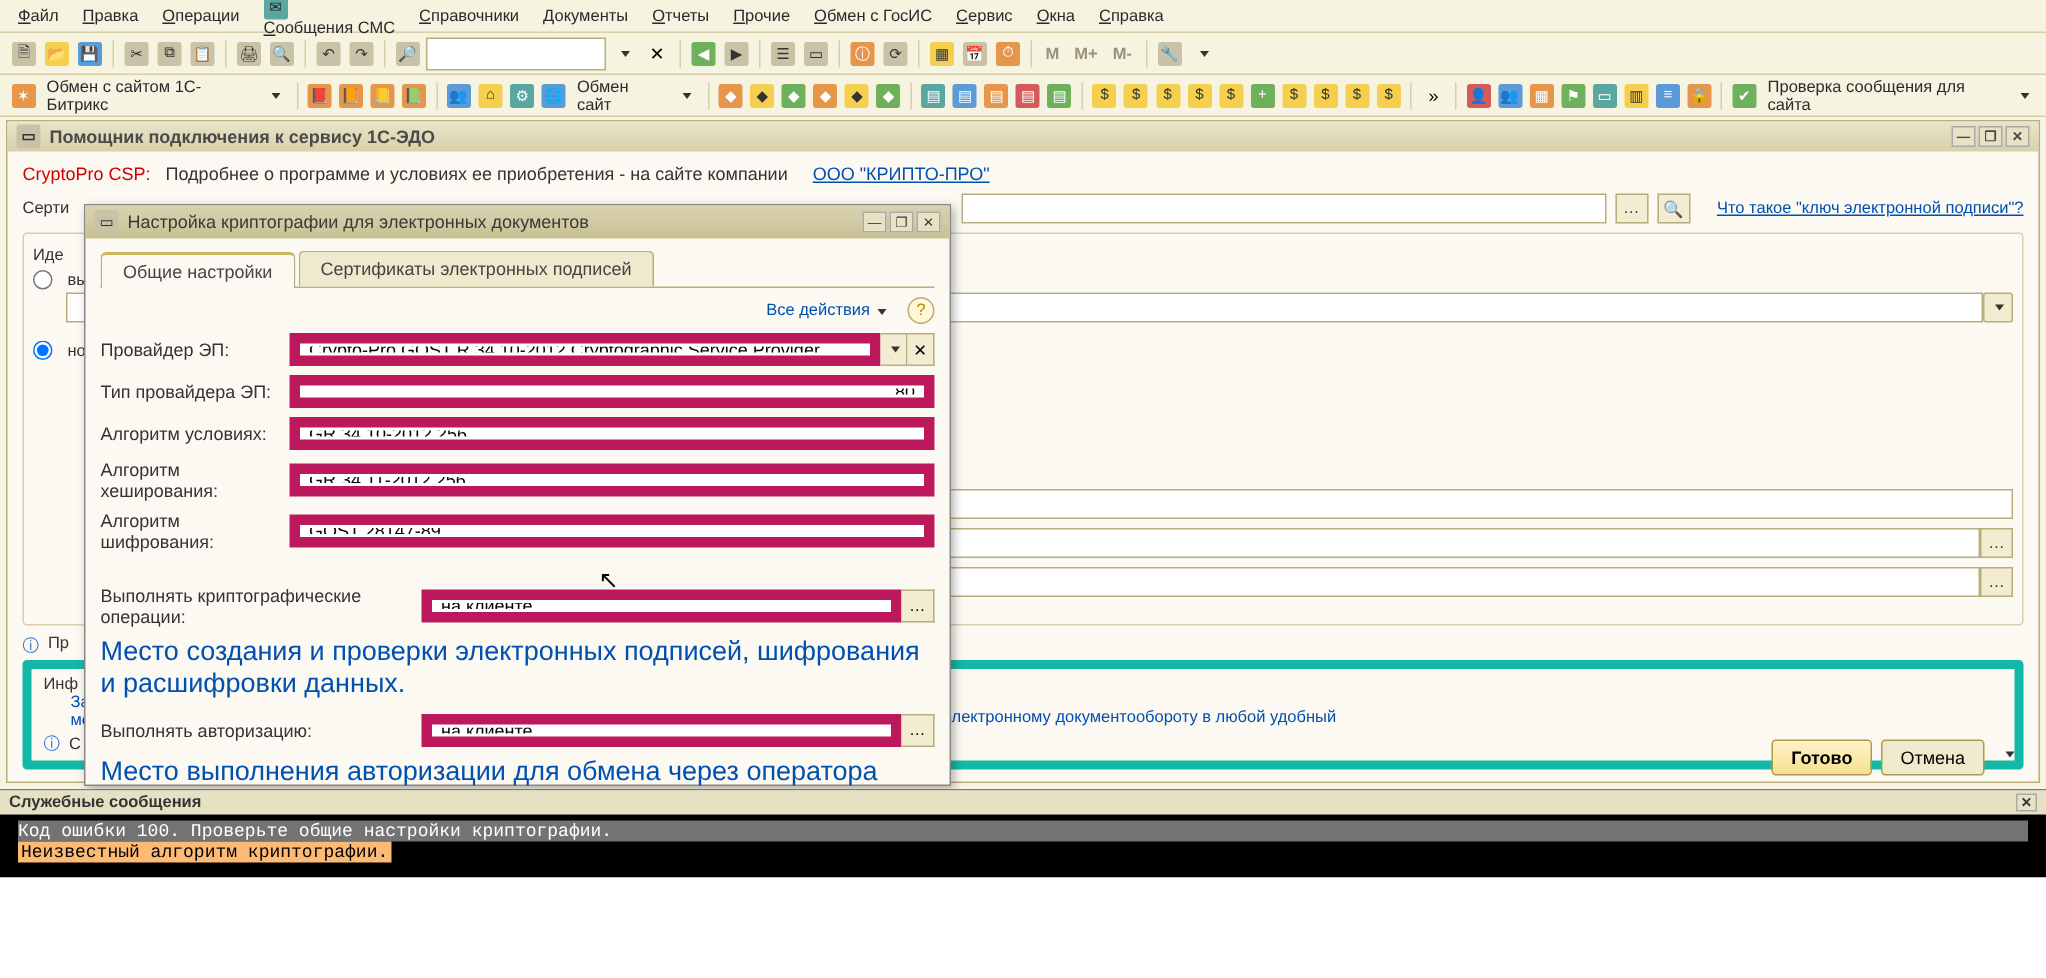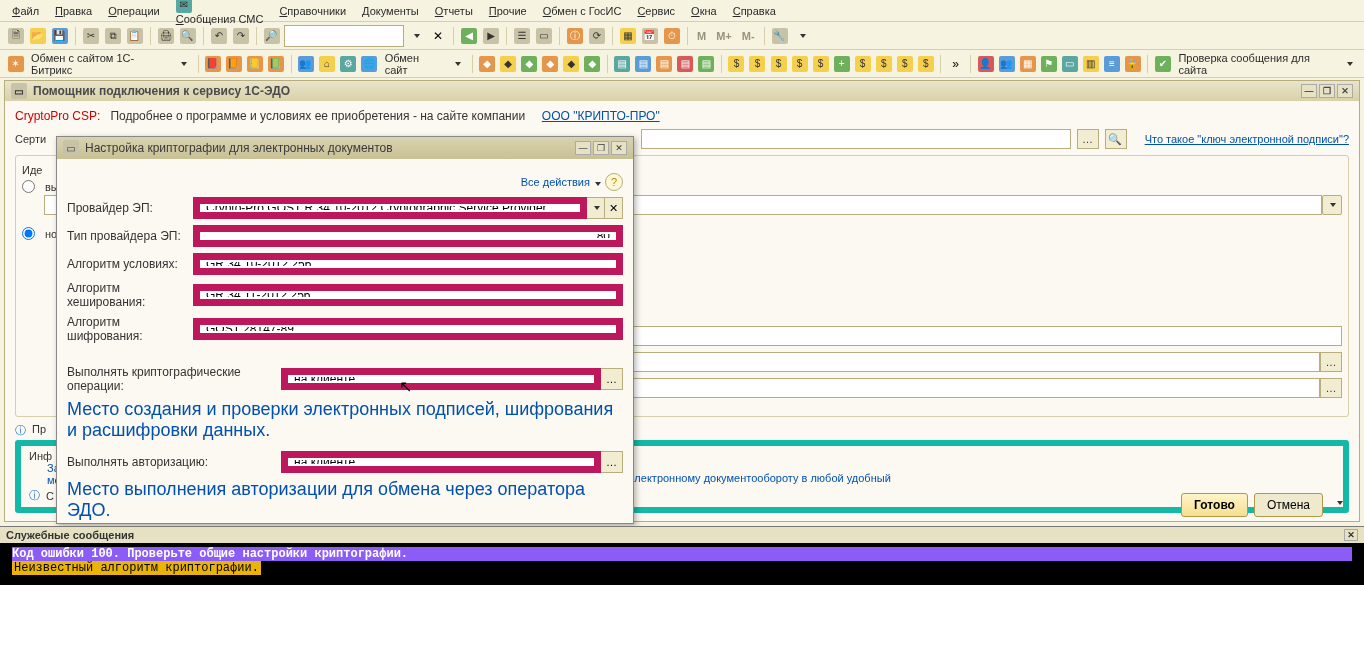--- a/index.html
+++ b/index.html
@@ -113,21 +113,21 @@
   .modal-title .winbtns { display:flex; gap:2px; }
   .modal-body { padding:8px 10px 10px 10px; }
 
   .tabs { display:flex; border-bottom:1px solid #b7ad7d; }
   .tab {
     padding:4px 14px; border:1px solid #b7ad7d; border-bottom:none; margin-right:2px;
     background:#efe9cd; border-radius:4px 4px 0 0; color:#444; cursor:pointer; font-size:12px;
   }
   .tab.active { background:#fbf9f1; border-top:2px solid #c8b660; position:relative; top:1px; }
 
-  .actions-row { display:flex; justify-content:flex-end; align-items:center; gap:4px; padding:6px 0; }
+  .actions-row { display:flex; justify-content:flex-end; align-items:center; gap:14px; padding:6px 0; }
   .link-action { color:#0050b0; cursor:pointer; }
   .help-circ { width:18px; height:18px; border:1px solid #b7ad7d; border-radius:50%;
     display:flex; align-items:center; justify-content:center; color:#b08a00; background:#fff7d6; }
 
   .form-row { display:flex; align-items:center; margin-bottom:6px; }
   .form-row .lbl { width:126px; color:#333; font-size:12px;}
   .form-row .fld {
     flex:1; height:22px; border:7px solid #be185d; background:#fff; padding:2px 6px;
     display:flex; align-items:center; font-size:12px;
   }
@@ -151,22 +151,22 @@
   }
   .sp-title {
     background:#e7e1c4; color:#333; font-weight:bold; padding:2px 6px;
     display:flex; justify-content:space-between; align-items:center; font-size:11px;
   }
   .sp-title .winbtn { width:14px; height:12px; }
   .sp-body {
     background:#000; color:#fff; font-family: Consolas, "Courier New", monospace;
     font-size:12px; padding:4px 12px; height:42px;
   }
-  .sp-body .hl1 { color:#fff; background:#8b5cf6;font-weight:bold; }
-  .sp-body .hl2 { color:#000; background:#eab308; padding:0 2px; }
+  .sp-body .hl1 { color:#fff; background:#737373; }
+  .sp-body .hl2 { color:#000; background:#fdba74; padding:0 2px; }
 
 </style>
 </head>
 <body>
 
 <div class="menubar">
     <span><u>Ф</u>айл</span>
     <span><u>П</u>равка</span>
     <span><u>О</u>перации</span>
     <span><span class="ico i-teal" style="margin-right: 3px;">✉</span><u>С</u>ообщения СМС</span>
@@ -517,20 +517,24 @@
       <span class="ico i-gray">▭</span>
       <span>Настройка криптографии для электронных документов</span>
     </div>
     <div class="winbtns">
       <div class="winbtn">—</div>
       <div class="winbtn">❐</div>
       <div class="winbtn">✕</div>
     </div>
   </div>
   <div class="modal-body">
+    <div class="tabs">
+      <div class="tab active">Общие настройки</div>
+      <div class="tab">Сертификаты электронных подписей</div>
+    </div>
 
     <div class="actions-row">
       <span class="link-action">
         <span>Все действия</span> <span class="dropdown-arrow" style="display:inline-block;"></span>
       </span>
       <div class="help-circ">?</div>
     </div>
 
     <div class="form-row">
       <div class="lbl">Провайдер ЭП:</div>

